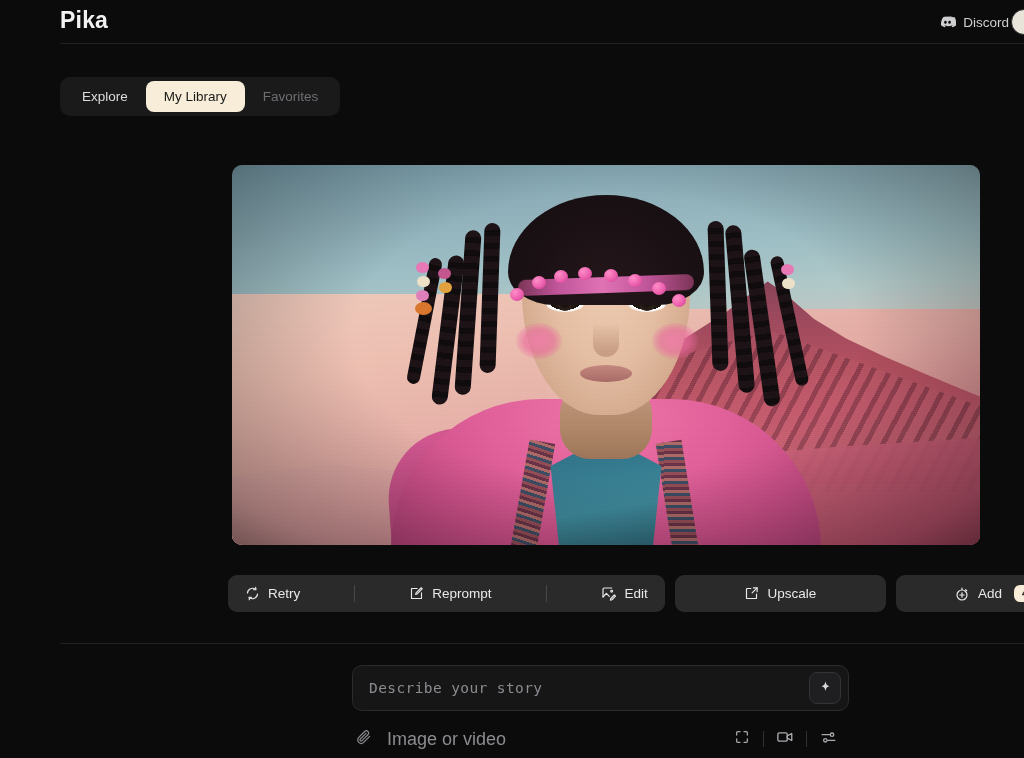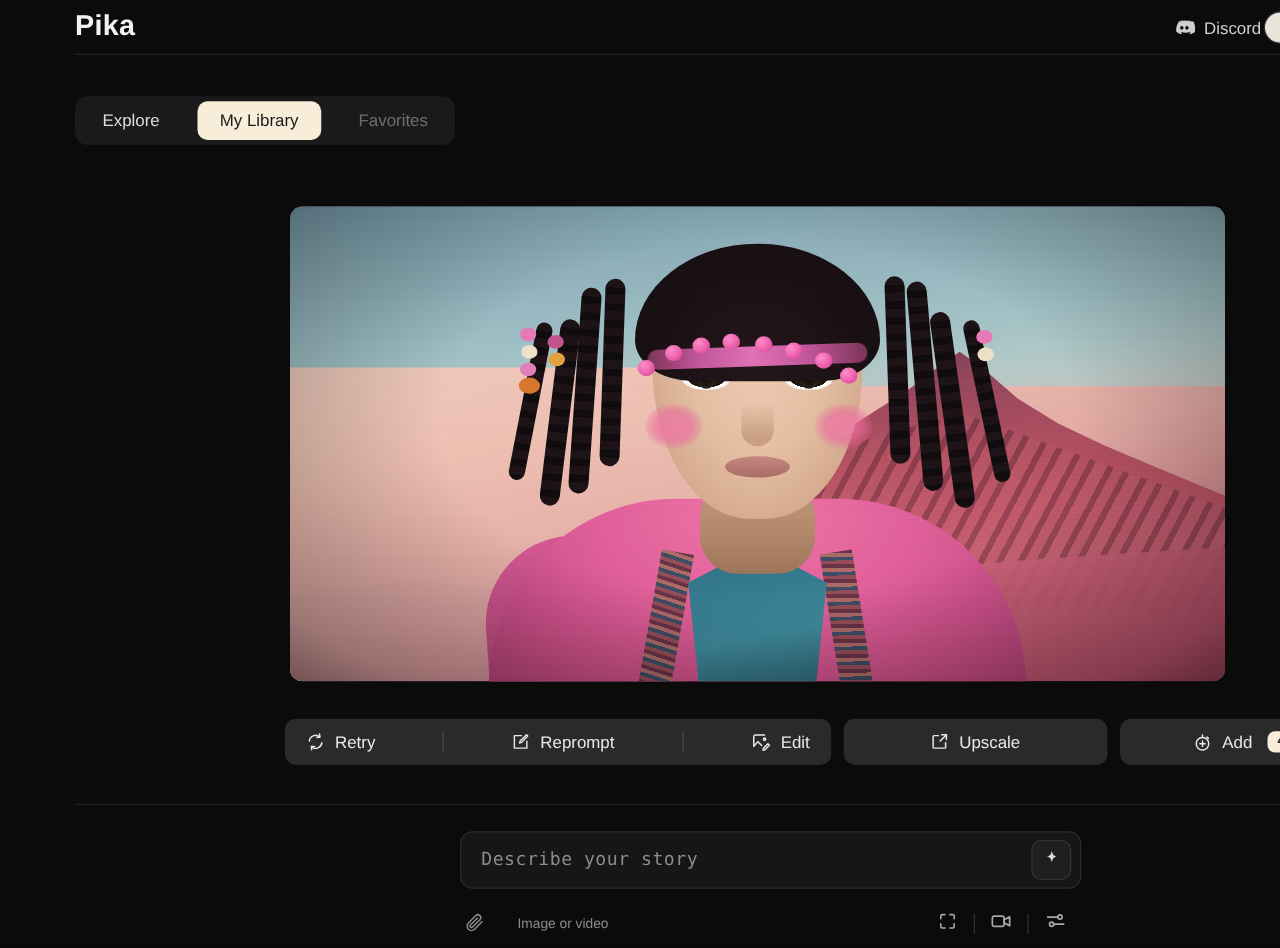--- a/index.html
+++ b/index.html
@@ -79,21 +79,21 @@
   .tabbar {
     position: absolute;
     left: 60px;
     top: 77px;
     height: 39px;
     background: #1a1a1b;
     border-radius: 10px;
     display: flex;
     align-items: center;
     padding: 4px;
-    gap: 12px;
+    gap: 0px;
   }
   .tab {
     height: 31px;
     padding: 0 18px;
     border-radius: 8px;
     display: flex;
     align-items: center;
     justify-content: center;
     font-size: 13.5px;
     color: #dcdcde;
@@ -443,21 +443,21 @@
     left: 60px;
     top: 643px;
     width: 964px;
     height: 1px;
     background: #232325;
   }
 
   
   .composer {
     position: absolute;
-    left: 368px;
+    left: 352px;
     top: 665px;
     width: 497px;
   }
   .prompt-box {
     position: relative;
     width: 497px;
     height: 46px;
     background: #161617;
     border: 1px solid #2b2b2d;
     border-radius: 10px;
@@ -493,23 +493,23 @@
     margin-top: 15px;
     width: 497px;
     height: 26px;
     display: flex;
     align-items: center;
     padding-left: 4px;
   }
   .attach {
     display: flex;
     align-items: center;
-    gap: 26px;
+    gap: 15px;
     color: #8b8b90;
-    font-size: 11px;
+    font-size: 18px;
     cursor: pointer;
   }
   .tools-right {
     margin-left: auto;
     display: flex;
     align-items: center;
     gap: 0px;
   }
   .tool-icon {
     width: 42px; height: 26px;

